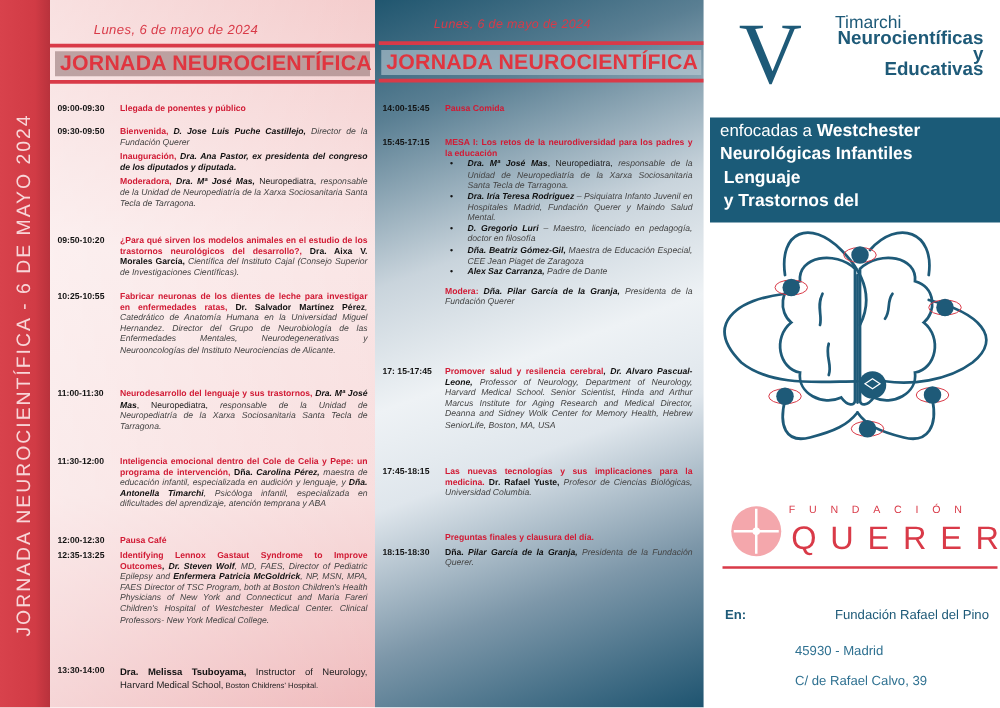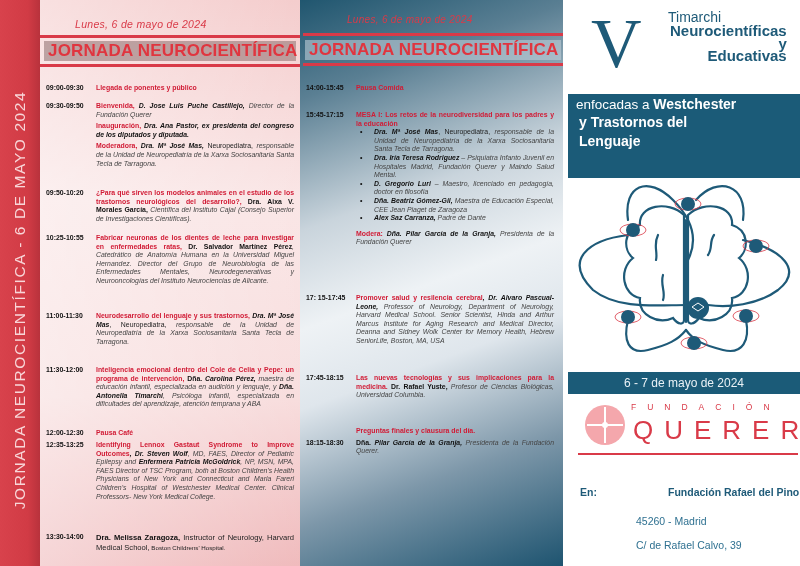--- a/index.html
+++ b/index.html
@@ -71,21 +71,21 @@
   .brain-wrap { position: absolute; left: 5px; top: 180px; width: 232px; height: 160px; }
   .date-bar {
     position: absolute; left: 5px; top: 372px; width: 232px; height: 22px;
     background: #1b5b78; color: #eaf2f6; font-size: 12px; text-align: center; line-height: 22px;
   }
   .querer-logo { position: absolute; left: 20px; top: 397px; width: 215px; height: 55px; }
   .querer-logo .fund { position: absolute; left: 48px; top: 5px; font-size: 8.5px; letter-spacing: 11px; color: #d93a48; }
   .querer-logo .qname { position: absolute; left: 50px; top: 18px; font-size: 26px; letter-spacing: 11px; color: #d93a48; font-weight: normal; }
   .querer-rule { position: absolute; left: 15px; top: 453px; width: 220px; height: 2px; background: #d93a48; }
   .venue-label { position: absolute; left: 17px; top: 486px; font-size: 10.5px; font-weight: bold; color: #1e5a78; }
-  .venue-name { position: absolute; left: 73px; top: 486px; font-size: 10.5px; font-weight: bold; color: #1e5a78; padding-left: 32px; }
+  .venue-name { position: absolute; left: 73px; top: 486px; font-size: 10.5px; font-weight: normal; color: #1e5a78; padding-left: 32px; }
   .venue-line { position: absolute; left: 73px; font-size: 10.5px; color: #2f7191; }
 </style>
 </head>
 <body>
 
 <div class="panel-left">
   <div class="left-spine">
     <div class="spine-text">JORNADA NEUROCIENTÍFICA  -  6 DE MAYO 2024</div>
   </div>
   <div class="left-inner"></div>
@@ -135,21 +135,21 @@
       <div class="body" style="left:50px; width:198px;"><span class="hl">Pausa Café</span></div>
     </div>
 
     <div class="row" style="top:357px;">
       <span class="time">12:35-13:25</span>
       <div class="body" style="left:50px; width:198px;"><span class="hl">Identifying Lennox Gastaut Syndrome to Improve Outcomes</span><span class="bi">,  Dr. Steven Wolf</span><span class="it">, MD, FAES, Director of Pediatric Epilepsy and</span><span class="bi"> Enfermera Patricia McGoldrick</span><span class="it">, NP, MSN, MPA, FAES Director of TSC Program, both at Boston Children's Health Physicians of New York and Connecticut and Maria Fareri Children's Hospital of Westchester Medical Center. Clinical Professors- New York Medical College.</span></div>
     </div>
 
     <div class="row" style="top:449px;">
       <span class="time">13:30-14:00</span>
-      <div class="body" style="left:50px; width:198px; font-size:7.6px; line-height:9.5px;"><span class="b">Dra. Melissa Zaragoza,</span><span class="rm"> Instructor of Neurology, Harvard Medical School,</span><span class="rm" style="font-size:6.2px;">  Boston Childrens' Hospital.</span></div>
+      <div class="body" style="left:50px; width:198px; font-size:7.6px; line-height:9.5px;"><span class="b">Dra. Melissa Tsuboyama,</span><span class="rm"> Instructor of Neurology, Harvard Medical School,</span><span class="rm" style="font-size:6.2px;">  Boston Childrens' Hospital.</span></div>
     </div>
   </div>
 </div>
 
 <div class="panel-mid">
   <div class="date-line" style="left:47px; top:14px; font-size:10px;">Lunes,  6 de  mayo de   2024</div>
   <div class="red-rule" style="left:3px; top:33px; width:260px;"></div>
   <div class="jornada-banner" style="left:5px; top:40px; width:256px; background:rgba(190,205,215,0.6);">JORNADA NEUROCIENTÍFICA</div>
   <div class="red-rule" style="left:3px; top:63px; width:260px;"></div>
 
@@ -198,22 +198,23 @@
   <div class="big-v">V</div>
   <div class="title-stack">
     <div class="t-light" style="font-size:14px;">Timarchi</div>
     <div class="t-bold">Neurocientíficas</div>
     <div class="t-bold" style="line-height:11px;">y</div>
     <div class="t-bold" style="padding-left:6px;">Educativas</div>
   </div>
 
   <div class="blue-box">
     <div class="l1"><span>enfocadas a </span><b>Westchester</b></div>
+    <div class="lb">Neurológicas Infantiles</div>
+    <div class="lb" style="padding-left:3px;">Lenguaje</div>
     <div class="lb" style="padding-left:3px;">y  Trastornos del</div>
-    <div class="lb" style="padding-left:3px;">Lenguaje</div>
   </div>
 
   <div class="brain-wrap">
     <svg width="232" height="190" viewBox="0 0 232 190">
       <g fill="none" stroke="#1e5a78" stroke-width="2.2" stroke-linecap="round">
         <path d="M60 40 C 55 5, 80 -5, 105 20 C 125 40, 130 60, 120 80"></path>
         <path d="M175 40 C 180 5, 150 -5, 128 20"></path>
         <path d="M60 55 C 20 60, -5 80, 25 110 C 50 130, 90 125, 118 125"></path>
         <path d="M175 60 C 215 70, 235 90, 210 110 C 190 125, 160 128, 140 125"></path>
         <path d="M60 140 C 55 160, 60 175, 80 170 C 100 165, 110 160, 118 150"></path>
@@ -241,30 +242,29 @@
         <circle cx="178" cy="136" r="7"></circle>
         <circle cx="126" cy="163" r="7"></circle>
         <circle cx="130" cy="128" r="11"></circle>
       </g>
       <g fill="none" stroke="#fff" stroke-width="1">
         <path d="M124 127 L 130 123 L 136 127 L 130 131 Z"></path>
       </g>
     </svg>
   </div>
 
-  <div class="date-bar">6 - 7 de mayo de 2024</div>
 
   <div class="querer-logo">
     <svg width="44" height="44" viewBox="0 0 44 44" style="position:absolute; left:0; top:6px;">
       <circle cx="22" cy="22" r="20" fill="#f4a7ac"></circle>
       <path d="M22 4 L22 40 M4 22 L40 22" stroke="#fff" stroke-width="2"></path>
       <circle cx="22" cy="22" r="3" fill="#fff"></circle>
     </svg>
     <div class="fund">FUNDACIÓN</div>
     <div class="qname">QUERER</div>
   </div>
   <div class="querer-rule"></div>
 
   <div class="venue-label">En:</div>
   <div class="venue-name">Fundación Rafael del Pino</div>
   <div class="venue-line" style="top:501px;margin-top:38px;">C/ de Rafael Calvo, 39</div>
-  <div class="venue-line" style="top:515px;">45260 - Madrid</div>
+  <div class="venue-line" style="top:515px;">45930 - Madrid</div>
 </div>
 
 </body></html>

